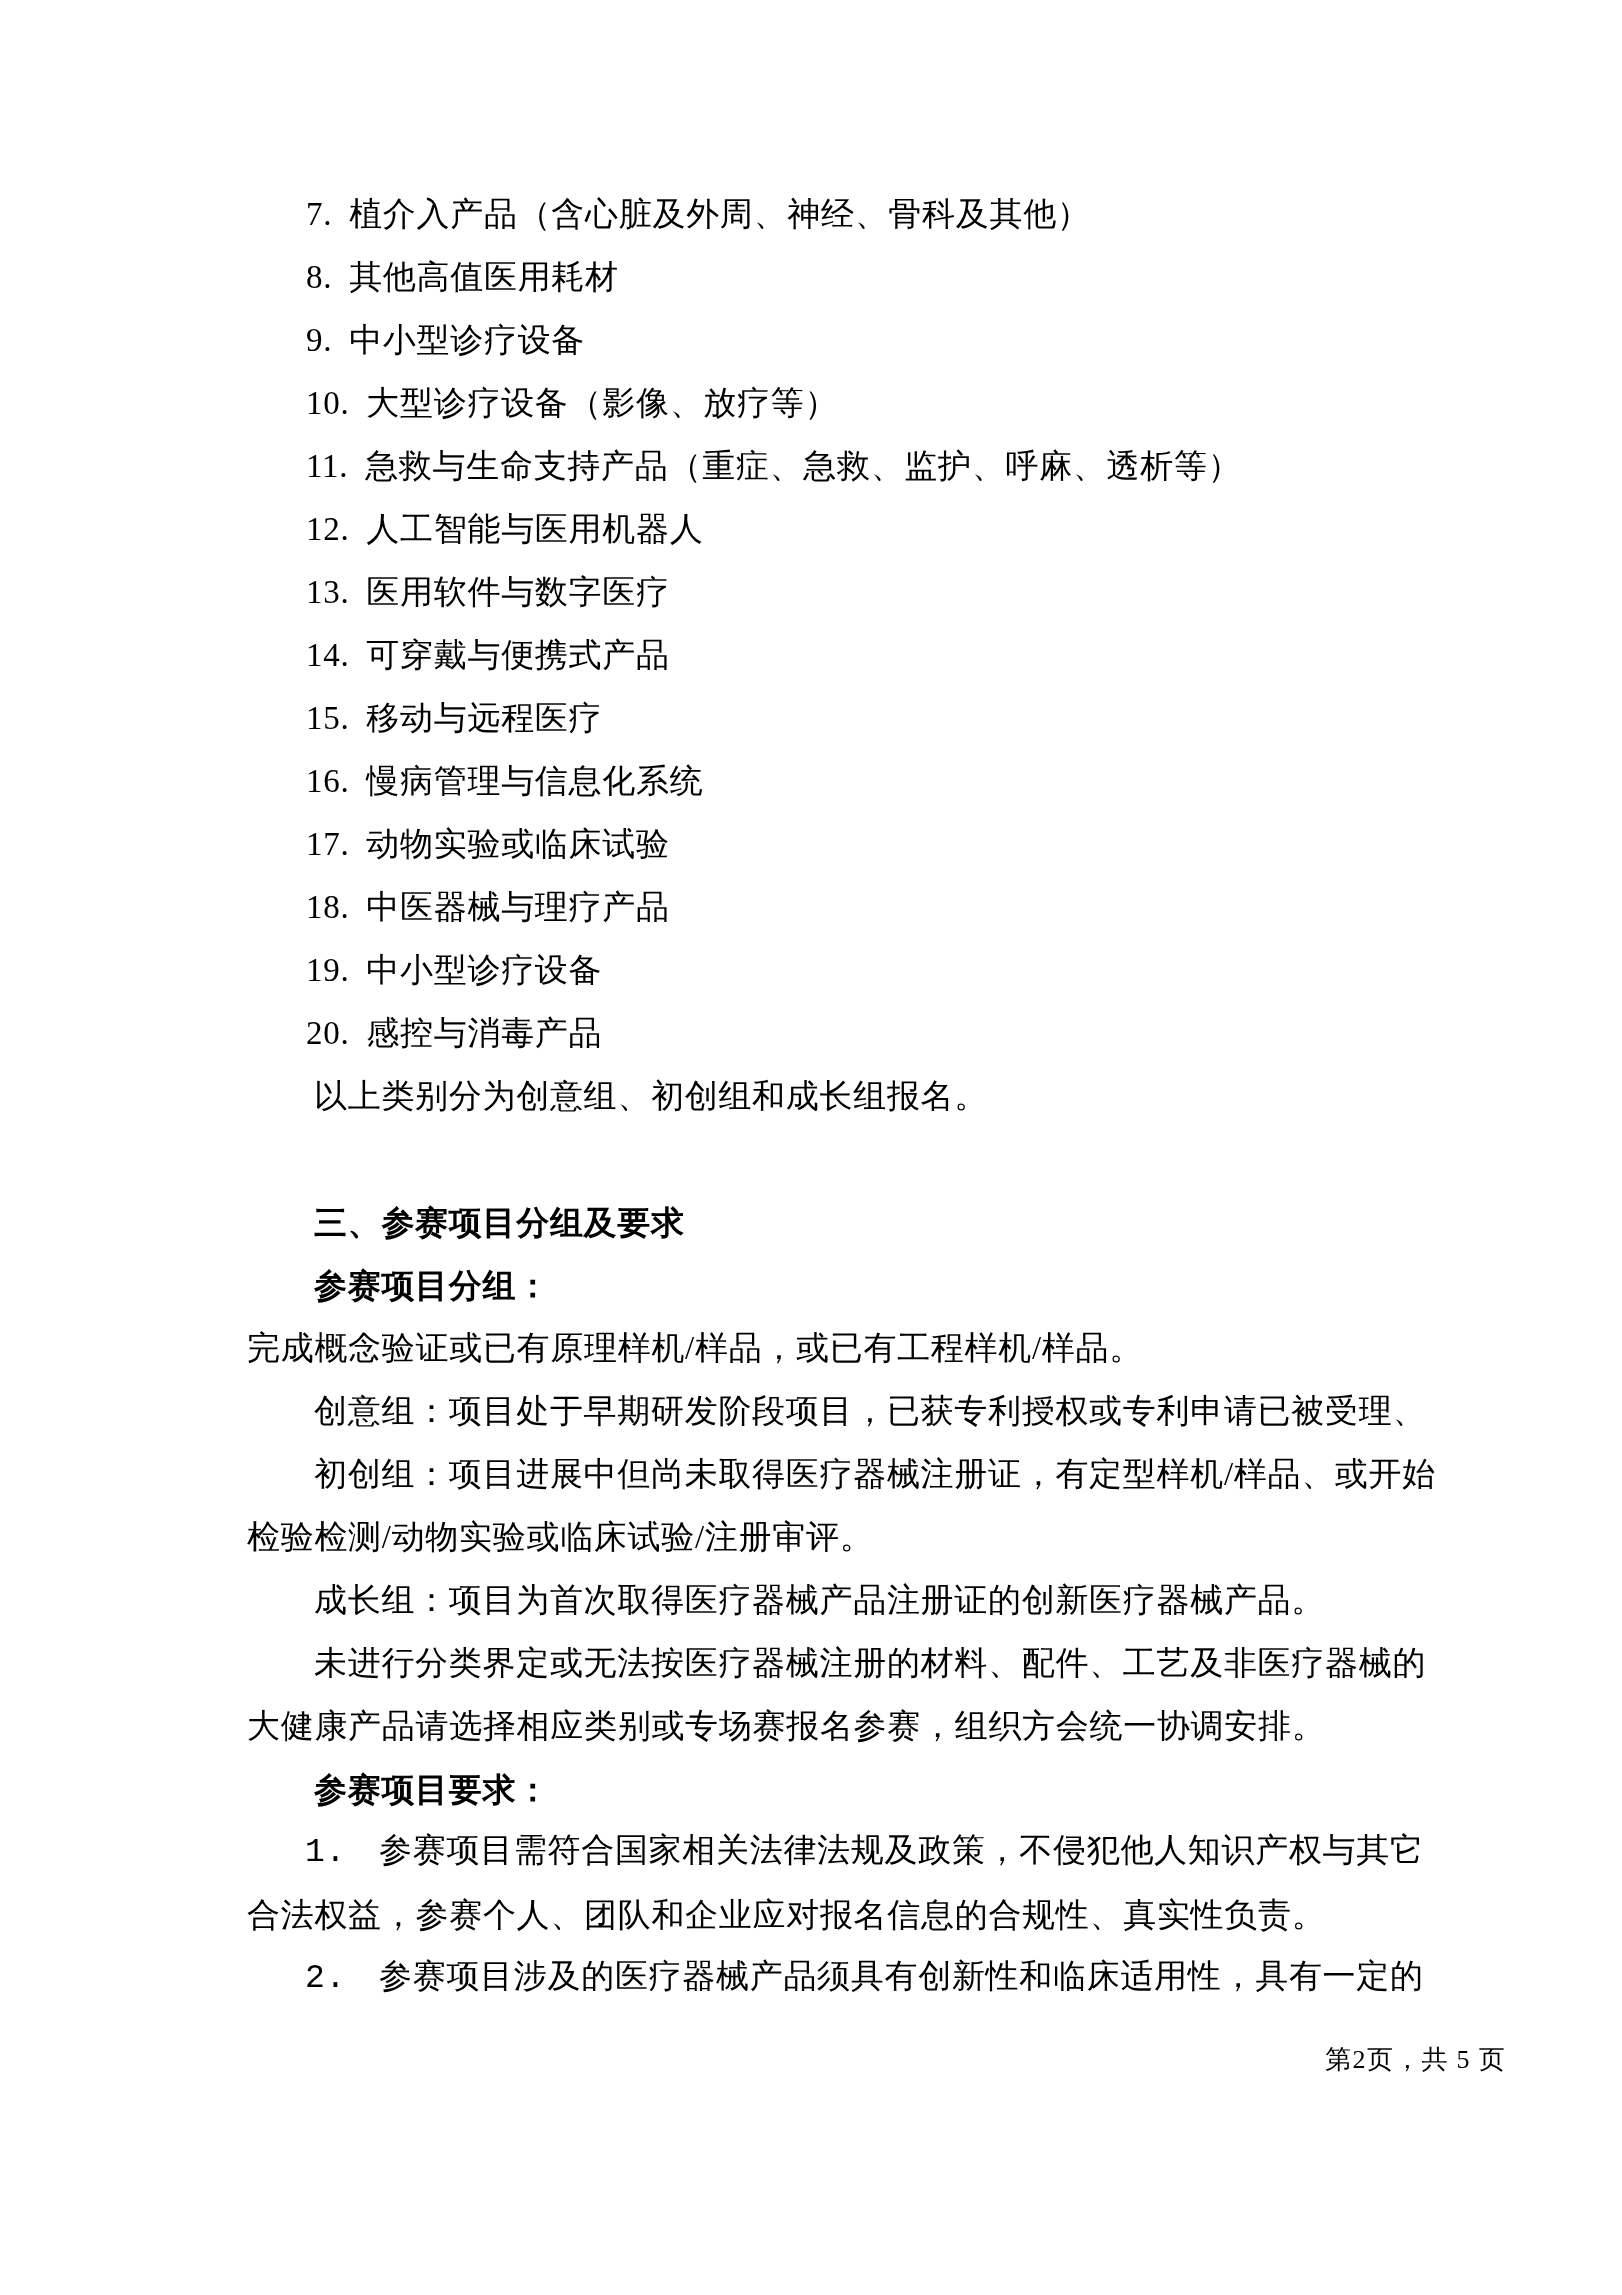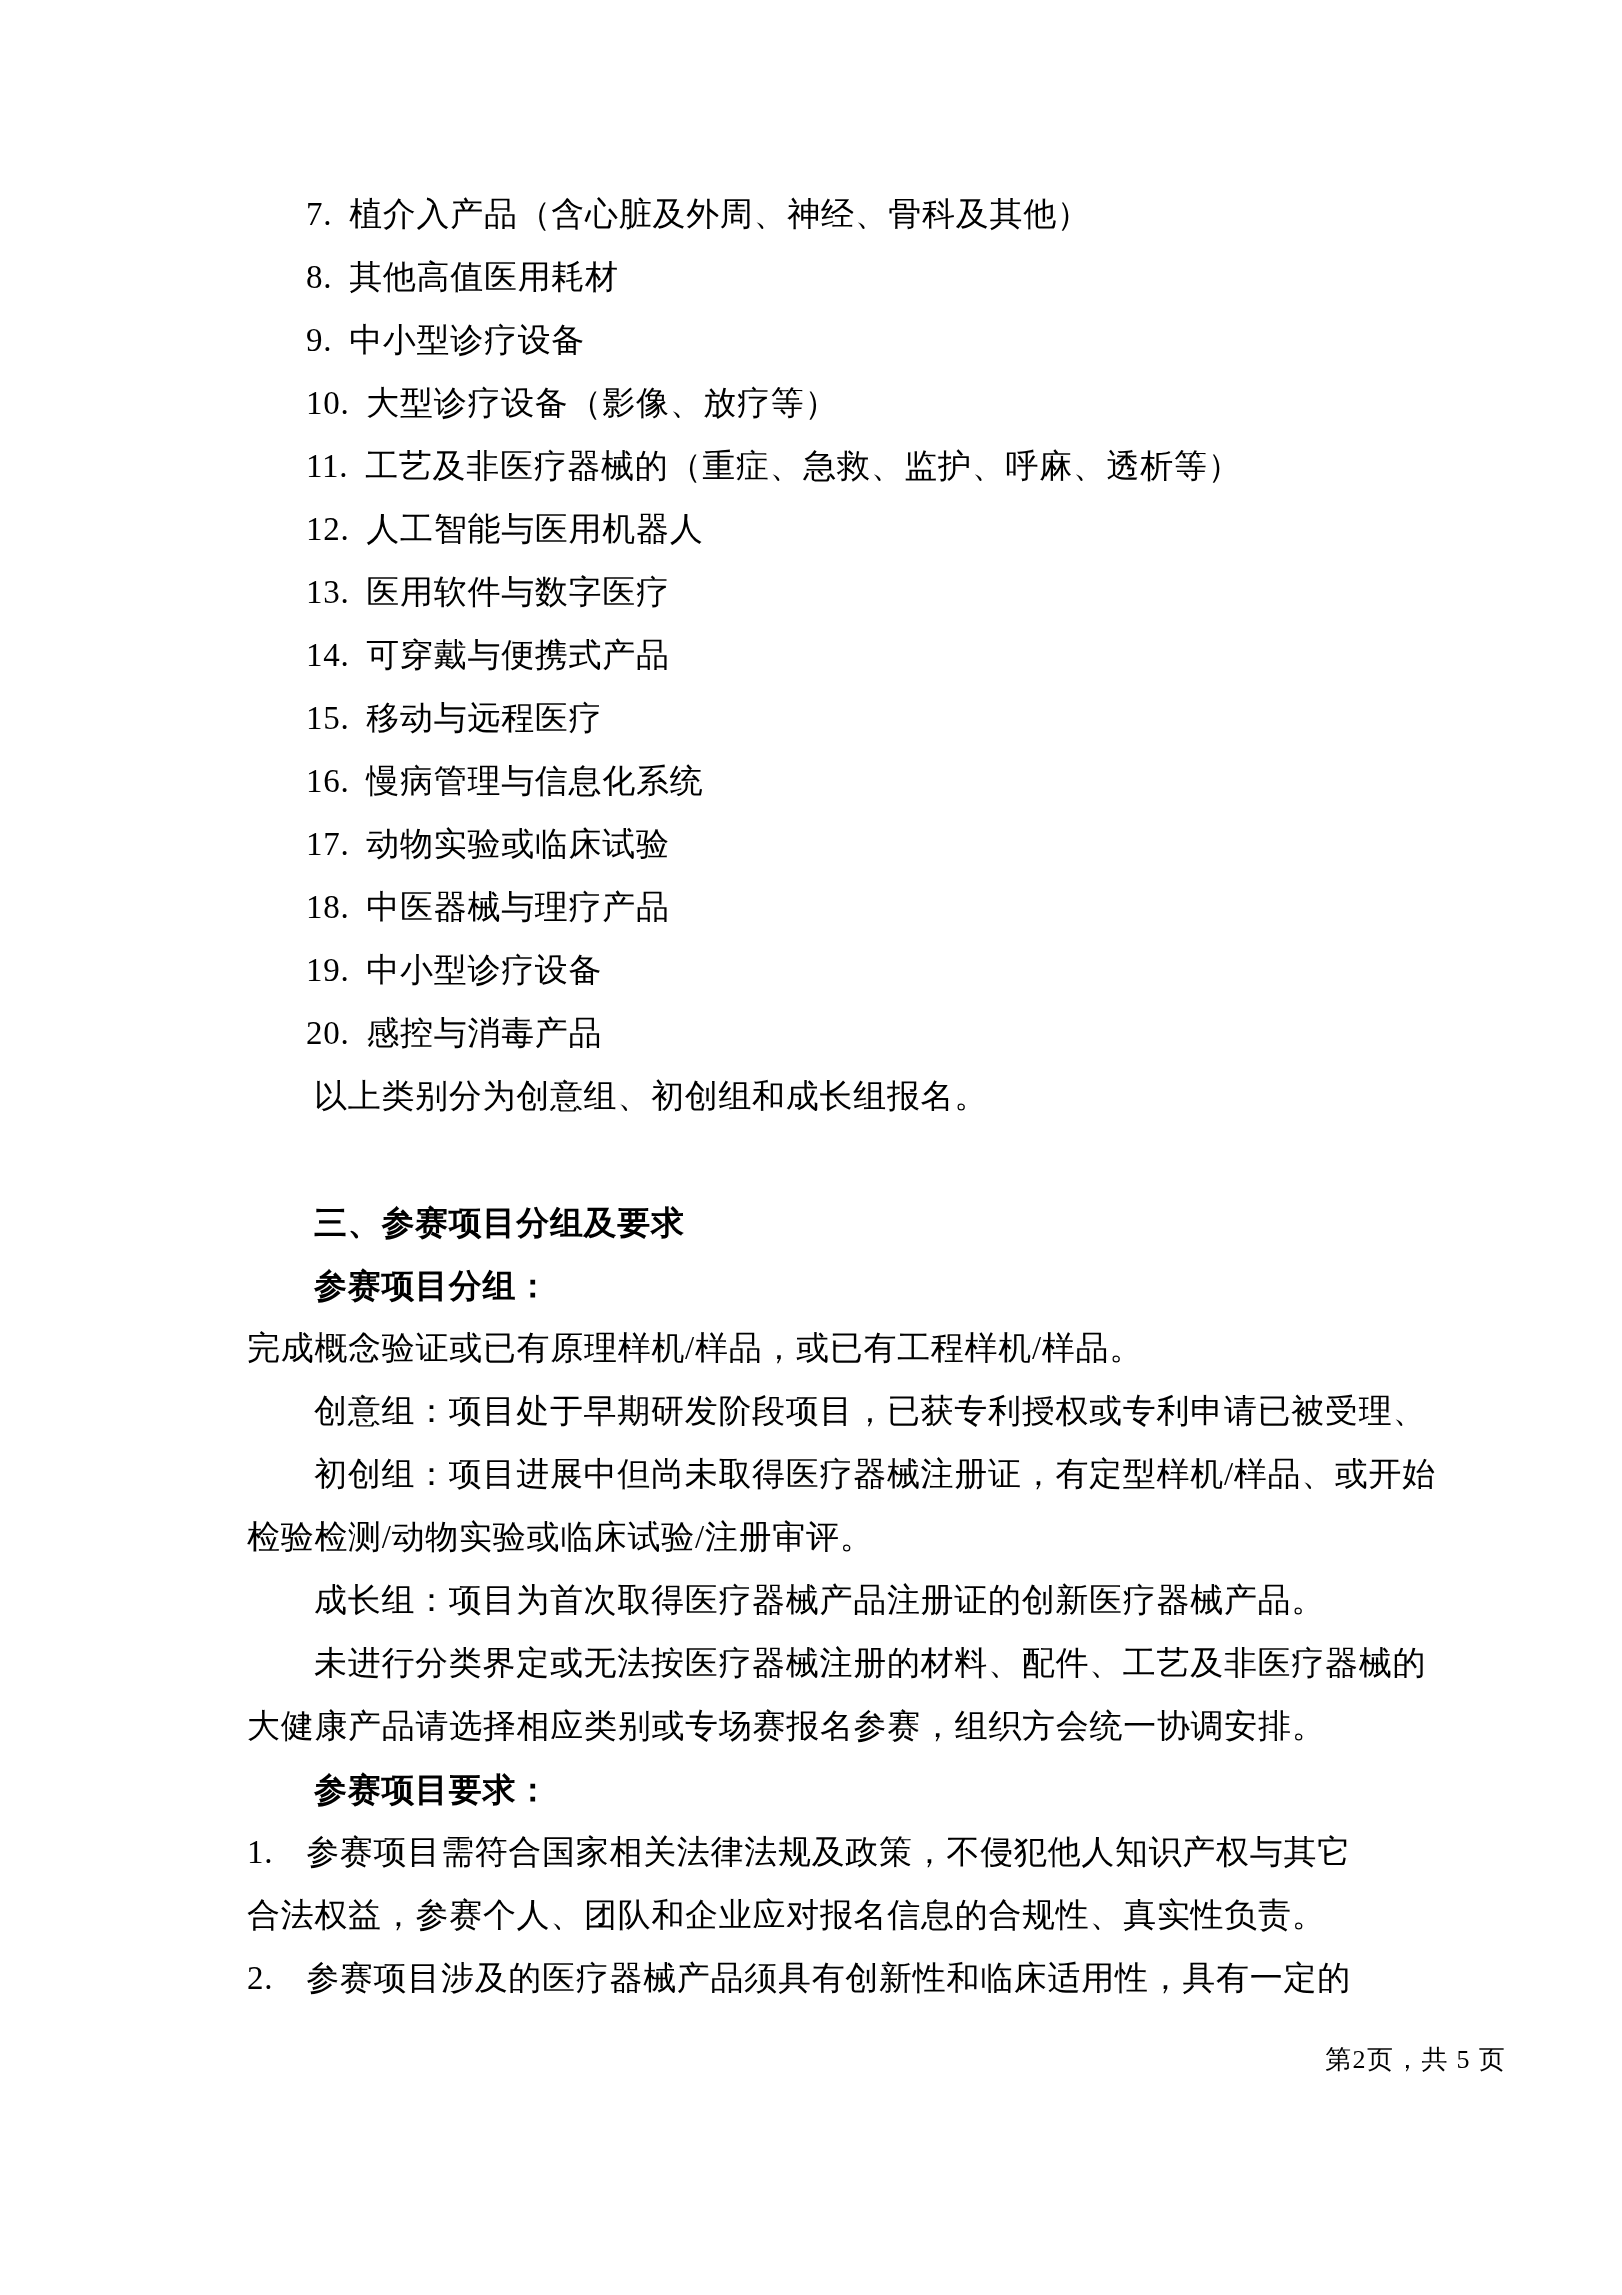--- a/index.html
+++ b/index.html
@@ -45,20 +45,22 @@
     text-indent: 67px;
   }
   
   .heading, .label {
     font-family: "Liberation Sans", "DejaVu Sans", sans-serif;
     font-weight: bold;
     margin: 0;
   }
   
   .req {
+    margin-left: 58px;
+    font-family: Liberation Mono, monospace;
   }
   .req .rnum {
     display: inline-block;
     padding-right: 33px;
   }
   .footer {
     position: absolute;
     left: 0;
     right: 0;
     top: 2040px;
@@ -72,21 +74,21 @@
 </head>
 <body>
 
 <div class="page">
   <main class="content">
 
     <div class="ln li"><span class="num">7.</span><span>植介入产品（含心脏及外周、神经、骨科及其他）</span></div>
     <div class="ln li"><span class="num">8.</span><span>其他高值医用耗材</span></div>
     <div class="ln li"><span class="num">9.</span><span>中小型诊疗设备</span></div>
     <div class="ln li"><span class="num">10.</span><span>大型诊疗设备（影像、放疗等）</span></div>
-    <div class="ln li"><span class="num">11.</span><span>工艺及非医疗器械的（重症、急救、监护、呼麻、透析等）</span></div>
+    <div class="ln li"><span class="num">11.</span><span>急救与生命支持产品（重症、急救、监护、呼麻、透析等）</span></div>
     <div class="ln li"><span class="num">12.</span><span>人工智能与医用机器人</span></div>
     <div class="ln li"><span class="num">13.</span><span>医用软件与数字医疗</span></div>
     <div class="ln li"><span class="num">14.</span><span>可穿戴与便携式产品</span></div>
     <div class="ln li"><span class="num">15.</span><span>移动与远程医疗</span></div>
     <div class="ln li"><span class="num">16.</span><span>慢病管理与信息化系统</span></div>
     <div class="ln li"><span class="num">17.</span><span>动物实验或临床试验</span></div>
     <div class="ln li"><span class="num">18.</span><span>中医器械与理疗产品</span></div>
     <div class="ln li"><span class="num">19.</span><span>中小型诊疗设备</span></div>
     <div class="ln li"><span class="num">20.</span><span>感控与消毒产品</span></div>
 

